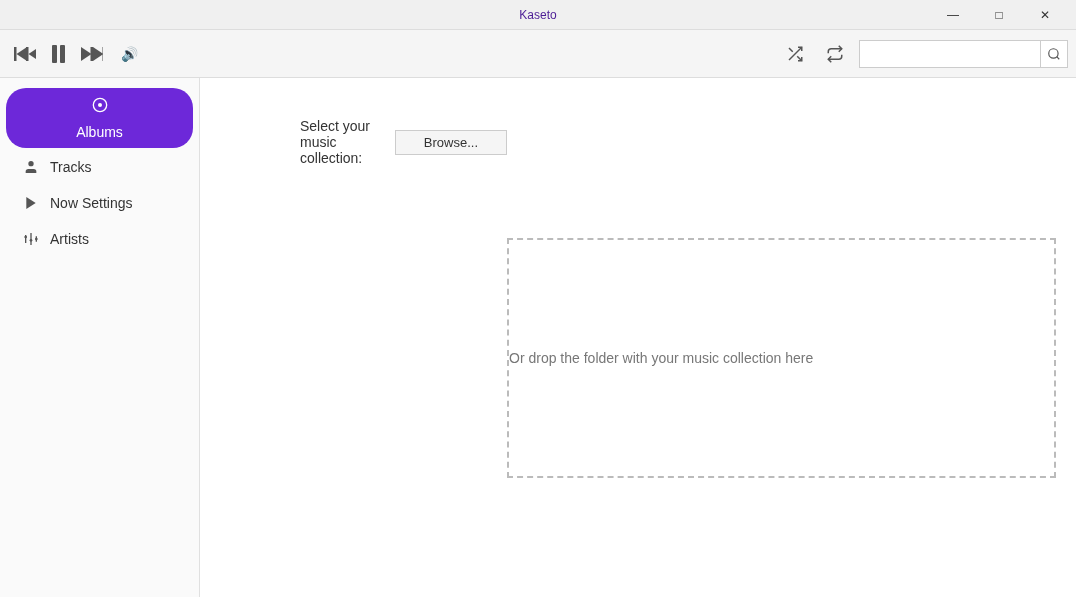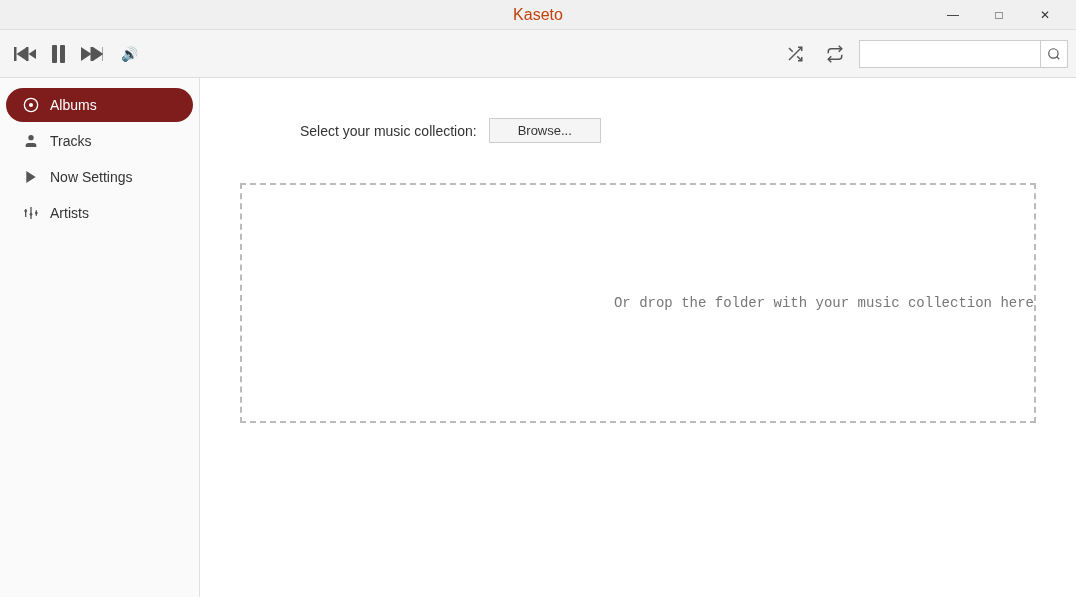--- a/index.html
+++ b/index.html
@@ -27,22 +27,22 @@
       background: #f0f0f0;
       padding: 0 8px;
       border-bottom: 1px solid #ddd;
       flex-shrink: 0;
     }
 
     .title-bar-title {
       position: absolute;
       left: 50%;
       transform: translateX(-50%);
-      font-size: 16px;
-      color: #c2410c;
+      font-size: 12px;
+      color: #4c1d95;
     }
 
     .title-bar-controls {
       display: flex;
       gap: 0;
       margin-left: auto;
     }
 
     .title-btn {
       width: 46px;
@@ -180,43 +180,43 @@
       gap: 10px;
       padding: 8px 16px;
       cursor: pointer;
       font-size: 14px;
       color: #333;
       border-radius: 4px;
       margin: 2px 6px;
     }
 
     .nav-item.active {
-      background: #7f1d1d;
+      background: #6d28d9;
       color: white;
       border-radius: 20px;
+      flex-direction: column;
     }
 
     .nav-icon {
       width: 18px;
       height: 18px;
       display: flex;
       align-items: center;
       justify-content: center;
       flex-shrink: 0;
     }
 
     .nav-label {
       font-size: 14px;
     }
 
     
     .content-area {
       flex: 1;
       display: flex;
-      flex-direction: column;
       align-items: center;
       padding: 20px;
       overflow: auto;
     }
 
     .collection-selector {
       display: flex;
       align-items: center;
       gap: 12px;
       margin-top: 20px;
@@ -239,24 +239,23 @@
     }
 
     .drop-zone {
       border: 2px dashed #bbb;
       width: calc(100% - 40px);
       max-width: 820px;
       min-height: 240px;
       margin-top: 40px;
       display: flex;
       align-items: center;
-      justify-content: flex-end;
+      justify-content: flex-start;
       color: #777;
       font-size: 14px;
-      font-family: Liberation Mono, monospace;
     }
   </style>
 </head>
 <body>
 
 <div class="title-bar">
   <span class="title-bar-title">Kaseto</span>
   <div class="title-bar-controls">
     <button class="title-btn">—</button>
     <button class="title-btn">□</button>

